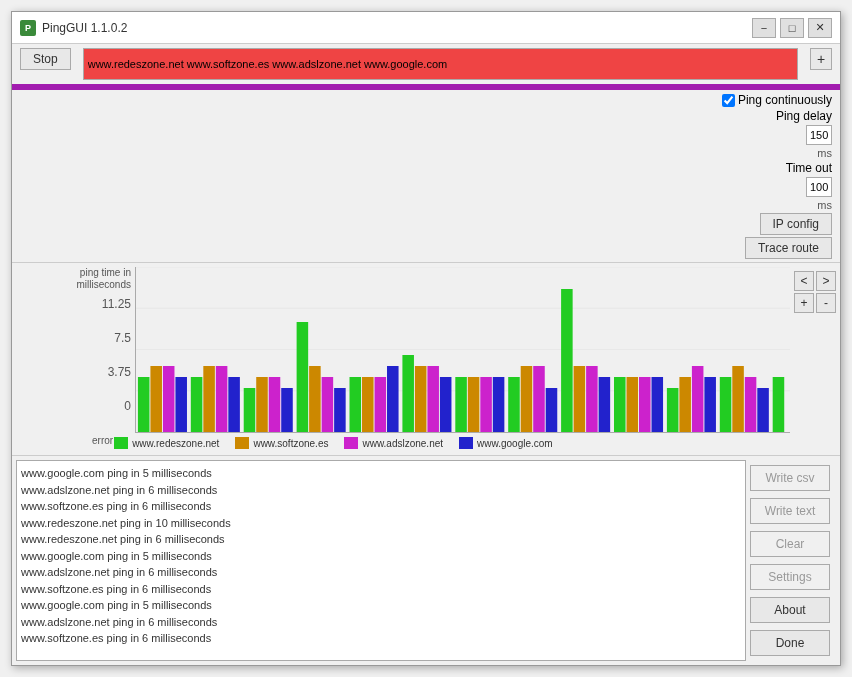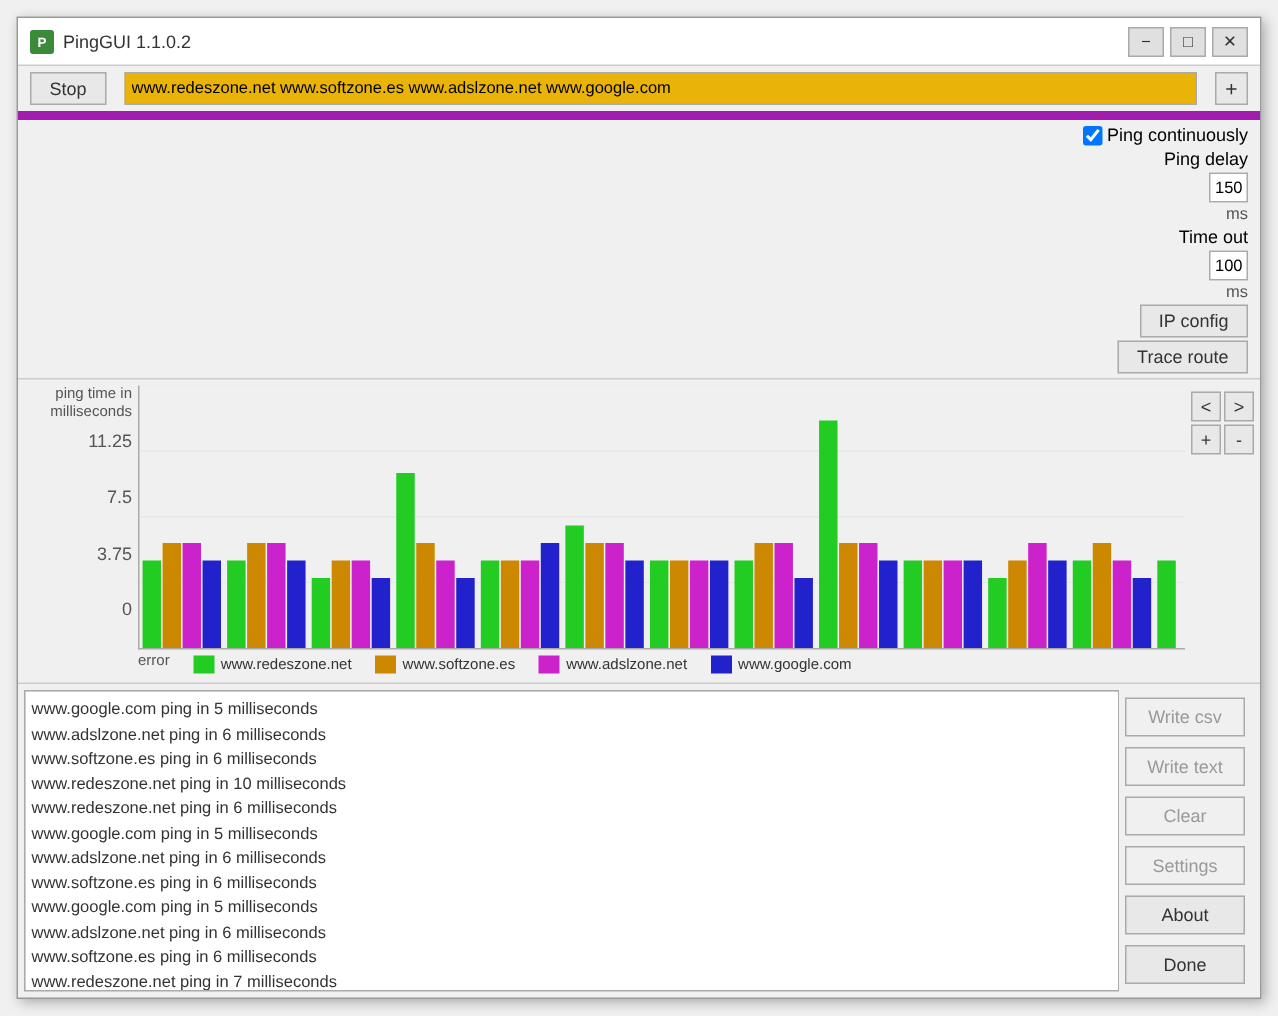--- a/index.html
+++ b/index.html
@@ -79,25 +79,25 @@
       background: #e8e8e8;
       border: 1px solid #aaa;
       cursor: pointer;
       font-size: 12px;
       color: #333;
     }
     .btn:disabled { color: #999; cursor: default; }
 
     .url-input {
       flex: 1;
-      height: 22px;
+      height: 32px;
       border: 1px solid #aaa;
       padding: 0 4px;
       font-size: 11px;
-      background: #eab308;
+      background: #ef4444;
     }
     .url-add-btn {
       width: 22px;
       height: 22px;
       background: #e8e8e8;
       border: 1px solid #aaa;
       cursor: pointer;
       display: flex;
       align-items: center;
       justify-content: center;
@@ -152,20 +152,21 @@
     }
     .chart-y-axis {
       width: 80px;
       display: flex;
       flex-direction: column;
       align-items: flex-end;
       padding-right: 4px;
       font-size: 10px;
       color: #555;
       position: relative;
+      margin-left: 43px;
     }
     .y-label-top {
       position: absolute;
       top: 0;
       right: 4px;
       font-size: 10px;
       color: #555;
       line-height: 1.2;
       text-align: right;
     }
@@ -213,21 +214,21 @@
     }
 
     .chart-bottom {
       display: flex;
       align-items: flex-start;
       padding: 2px 0 4px 80px;
     }
     .error-label {
       font-size: 10px;
       color: #555;
-      padding-right: 16px;
+      padding-right: 1px;
     }
     .legend {
       display: flex;
       flex-wrap: wrap;
       gap: 2px 16px;
       padding: 2px 0;
     }
     .legend-item {
       display: flex;
       align-items: center;
@@ -456,21 +457,20 @@
       <div>www.adslzone.net ping in 6 milliseconds</div>
       <div>www.softzone.es ping in 6 milliseconds</div>
       <div>www.redeszone.net ping in 10 milliseconds</div>
       <div>www.redeszone.net ping in 6 milliseconds</div>
       <div>www.google.com ping in 5 milliseconds</div>
       <div>www.adslzone.net ping in 6 milliseconds</div>
       <div>www.softzone.es ping in 6 milliseconds</div>
       <div>www.google.com ping in 5 milliseconds</div>
       <div>www.adslzone.net ping in 6 milliseconds</div>
       <div>www.softzone.es ping in 6 milliseconds</div>
-      <div>www.redeszone.net ping in 7 milliseconds</div>
 
     </div>
     <div class="side-buttons">
       <button class="side-btn" disabled="">Write csv</button>
       <button class="side-btn" disabled="">Write text</button>
       <button class="side-btn" disabled="">Clear</button>
       <button class="side-btn" disabled="">Settings</button>
       <button class="side-btn">About</button>
       <button class="side-btn">Done</button>
     </div>

